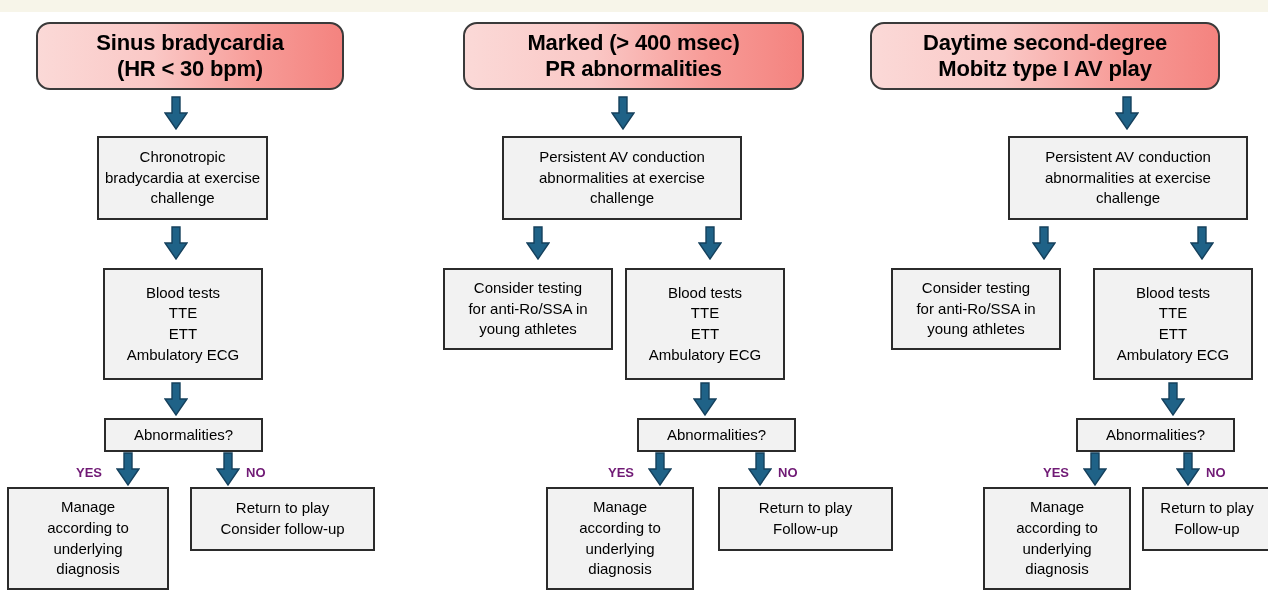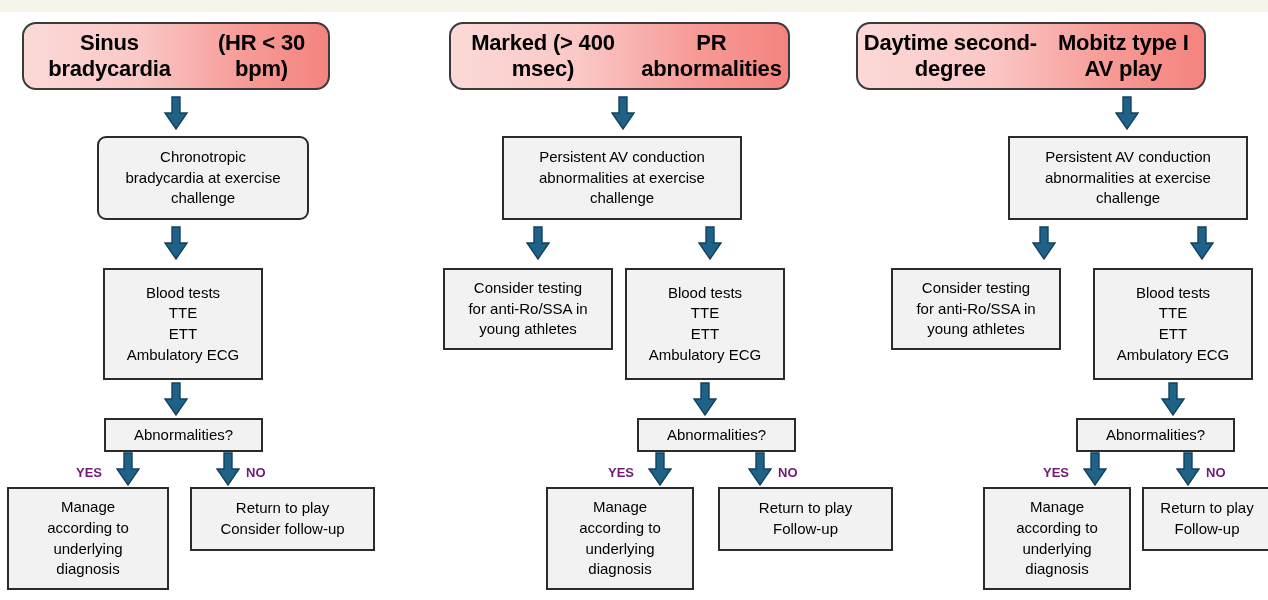--- a/index.html
+++ b/index.html
@@ -24,29 +24,30 @@
     background: #f7f5e9;
   }
   
   .hdr {
     position: absolute;
     box-sizing: border-box;
     border: 2px solid #3a3a3a;
     border-radius: 14px;
     background: linear-gradient(to right, #fbd9d7 0%, #fac8c6 38%, #f79b97 72%, #f4837f 100%);
     display: flex;
-    flex-direction: row;
+    flex-direction: column;
     align-items: center;
     justify-content: center;
     text-align: center;
     color: #000000;
     font-weight: bold;
     font-size: 22px;
     line-height: 1.18;
     letter-spacing: -0.2px;
+    margin-left: 14px;
   }
   .hdr .l2 { display: block; }
 
   
   .box {
     position: absolute;
     box-sizing: border-box;
     border: 2px solid #2b2b2b;
     background: #f2f2f2;
     display: flex;
@@ -91,21 +92,21 @@
     <span class="l1">Sinus bradycardia</span>
     <span class="l2">(HR &lt; 30 bpm)</span>
   </div>
 
   <div class="arrow" style="left:164px; top:96px;">
     <svg viewBox="0 0 24 34" preserveAspectRatio="none">
       <polygon points="8,1 16,1 16,17 23,17 12,33 1,17 8,17" fill="#1f6287" stroke="#15405c" stroke-width="1.4"></polygon>
     </svg>
   </div>
 
-  <div class="box wrap" style="left:97px; top:136px; width:212px; height:84px;border-radius:9px;">
+  <div class="box wrap" style="left:97px; top:136px; width:171px; height:84px;">
     <span>Chronotropic</span>
     <span>bradycardia at exercise</span>
     <span>challenge</span>
   </div>
 
   <div class="arrow" style="left:164px; top:226px;">
     <svg viewBox="0 0 24 34" preserveAspectRatio="none">
       <polygon points="8,1 16,1 16,17 23,17 12,33 1,17 8,17" fill="#1f6287" stroke="#15405c" stroke-width="1.4"></polygon>
     </svg>
   </div>

